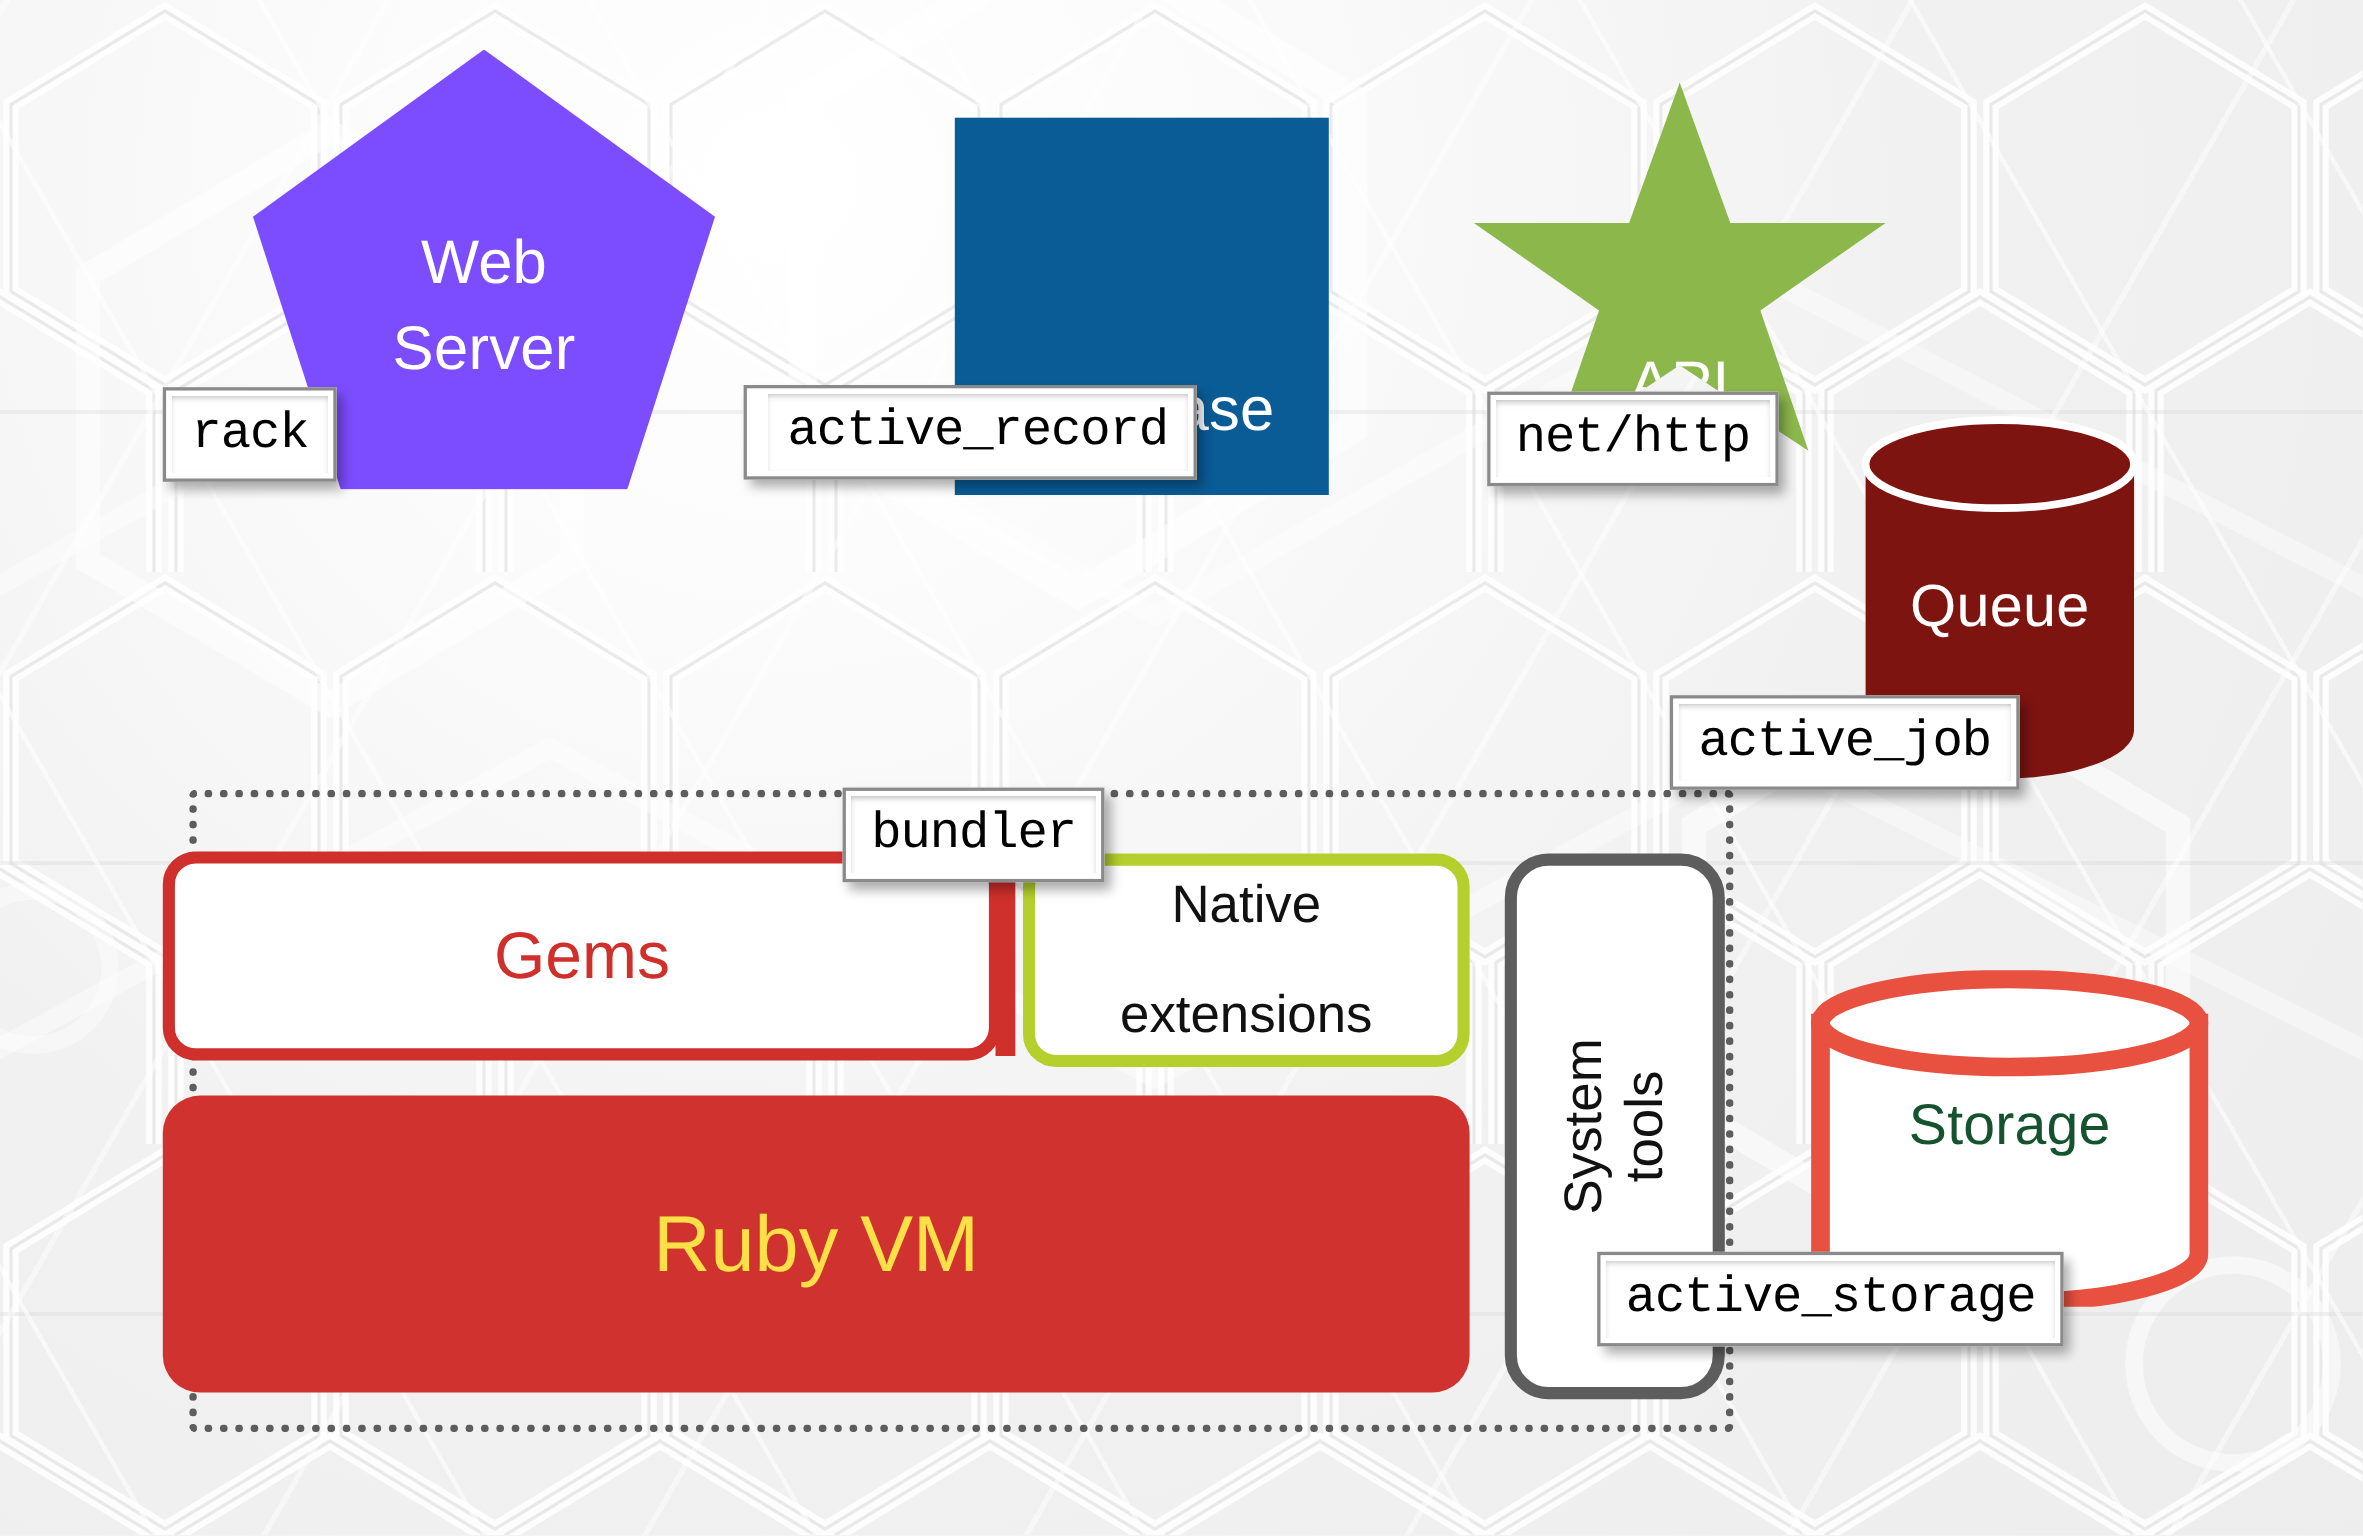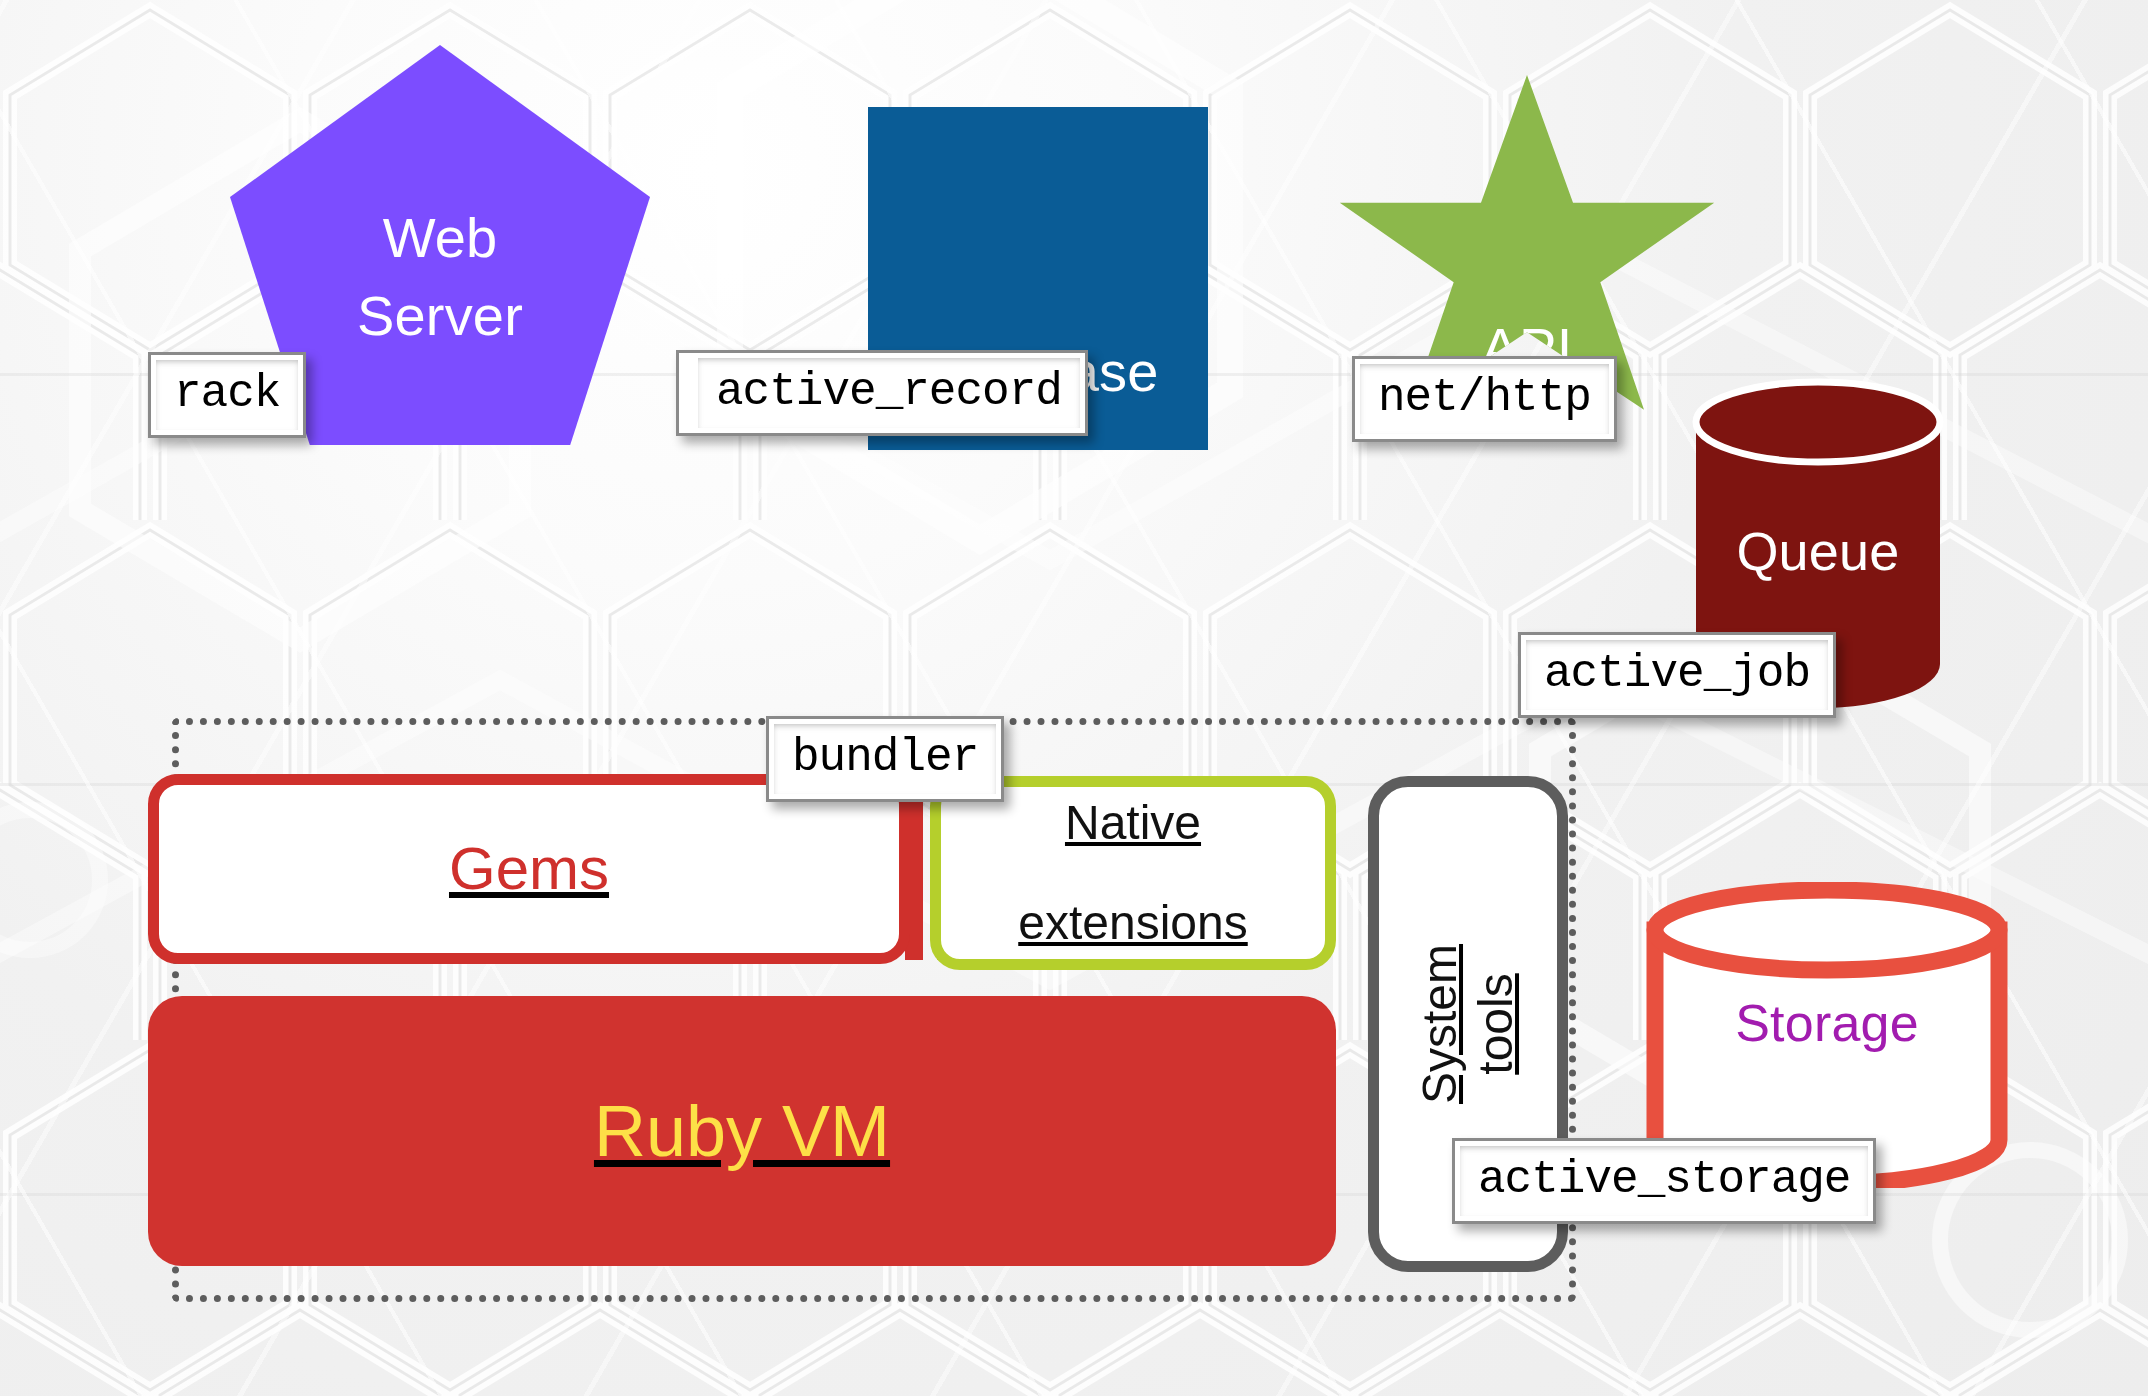--- a/index.html
+++ b/index.html
@@ -25,21 +25,21 @@
     opacity:.9;
   }
   .bg-diag{
     background:
       repeating-linear-gradient(60deg, rgba(255,255,255,0) 0px, rgba(255,255,255,0) 120px, rgba(255,255,255,.55) 120px, rgba(255,255,255,.55) 124px, rgba(255,255,255,0) 124px, rgba(255,255,255,0) 260px),
       repeating-linear-gradient(-60deg, rgba(255,255,255,0) 0px, rgba(255,255,255,0) 150px, rgba(255,255,255,.45) 150px, rgba(255,255,255,.45) 155px, rgba(255,255,255,0) 155px, rgba(255,255,255,0) 300px),
       repeating-linear-gradient(0deg, rgba(214,214,214,0) 0px, rgba(214,214,214,0) 200px, rgba(214,214,214,.35) 200px, rgba(214,214,214,.35) 203px, rgba(214,214,214,0) 203px, rgba(214,214,214,0) 410px);
   }
 
   
-  .node{position:absolute;box-sizing:border-box;text-decoration:underline;}
+  .node{position:absolute;box-sizing:border-box;}
 
   
   .shape-label{
     position:absolute;left:0;right:0;
     text-align:center;
     color:#ffffff;
     font-size:56px;
     line-height:66px;
     font-weight:400;
     letter-spacing:.2px;
@@ -110,21 +110,21 @@
   .rbox-systools{border:11px solid #5d5d5d;border-radius:40px;}
   .rbox-filled{
     background:#d0332f;
     border:none;
     border-radius:34px;
   }
 
   .t-gems{color:#cf302c;font-size:60px;line-height:66px;}
   .t-native{color:#111;font-size:48px;line-height:56px;}
   .t-rubyvm{color:#fde047;font-size:72px;line-height:80px;}
-  .t-storage{color:#a21caf;font-size:52px;line-height:58px;}
+  .t-storage{color:#14532d;font-size:52px;line-height:58px;}
 
   .vert-text{
     transform:rotate(-90deg);
     white-space:nowrap;
     color:#111;
     font-size:48px;
     line-height:56px;
     text-align:center;
   }
 

